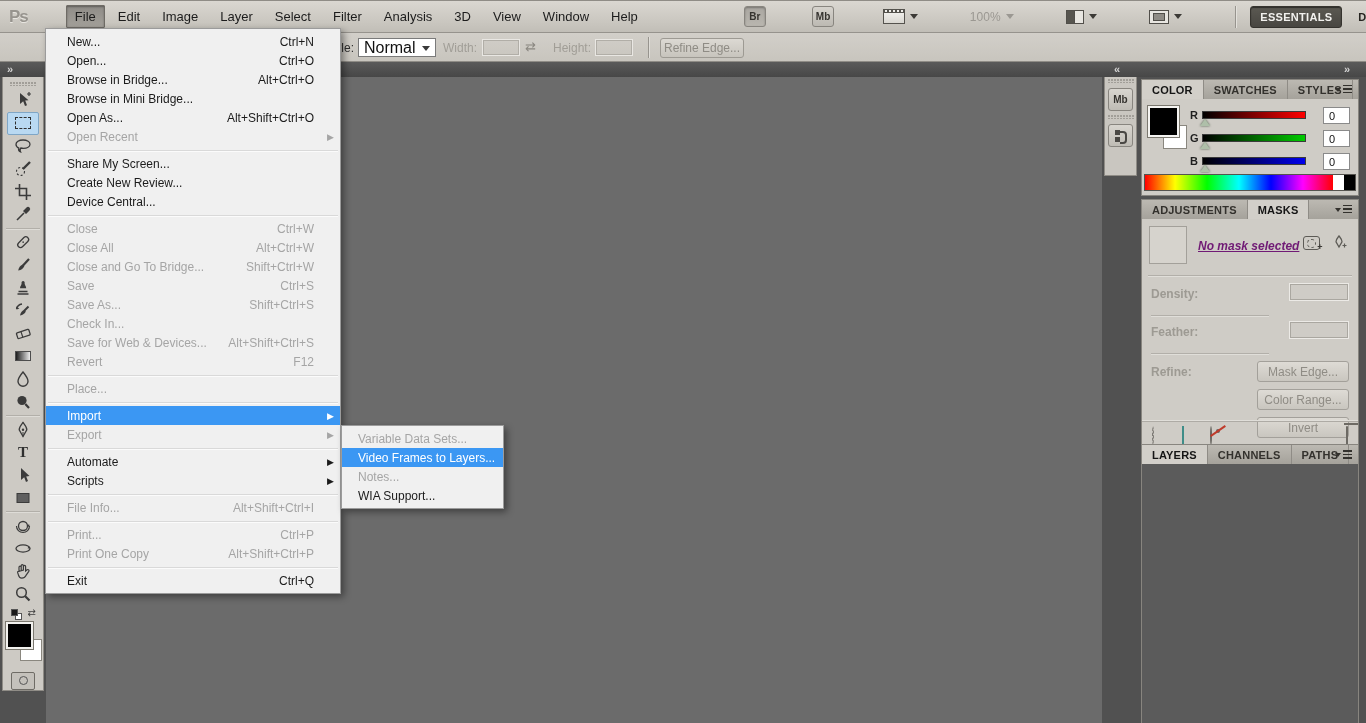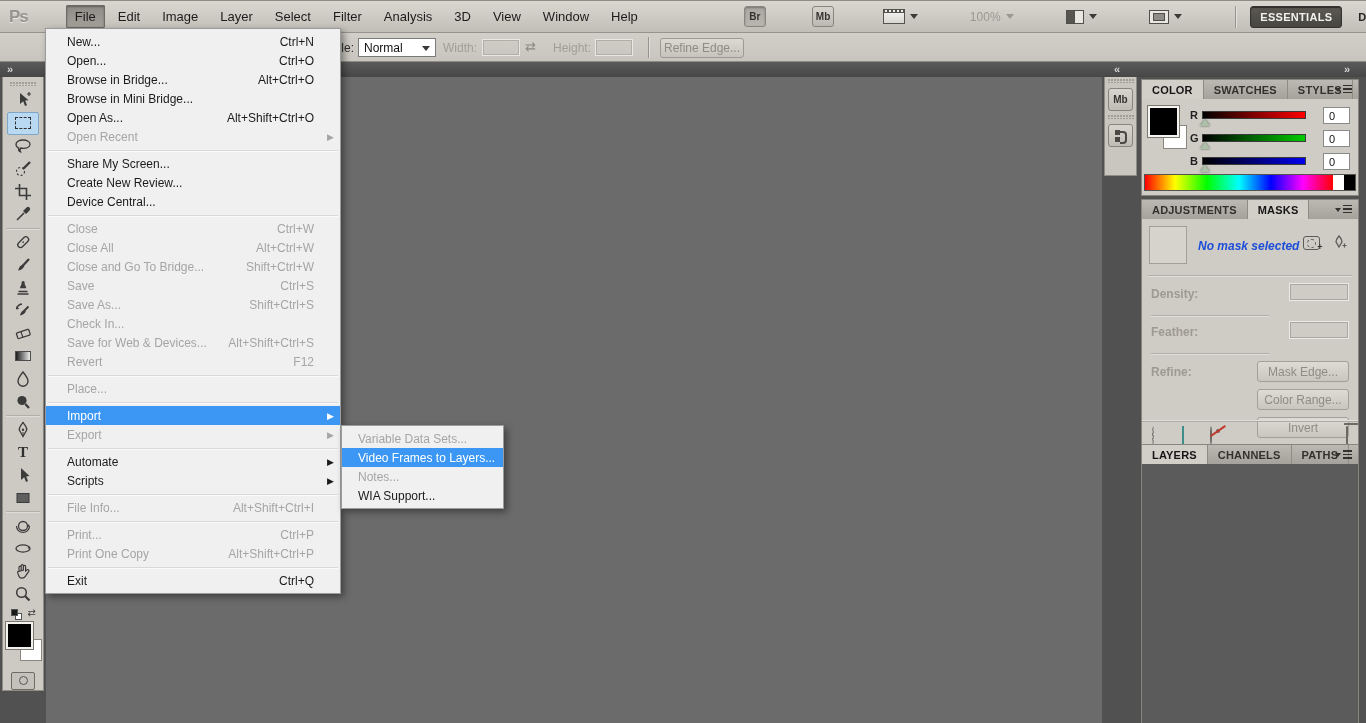--- a/index.html
+++ b/index.html
@@ -79,21 +79,21 @@
     height:8px; border:1px solid #44423d; background:#efeeea; }
   
   .options-bar{
     position:absolute; left:0; top:33px; width:1366px; height:29px;
     background:linear-gradient(#d2cfc9,#c8c5be);
     border-bottom:1px solid #8f8c86; z-index:10;
   }
   .opt-style-label{ position:absolute; left:300px; top:8px; width:54px;
     text-align:right; font-size:12px; color:#2e2e2e; }
   .opt-select{ position:absolute; left:358px; top:5px; width:78px; height:19px;
-    background:#fff; border:1px solid #7a7a7a; font-size:12px; color:#111;
+    background:#fff; border:1px solid #7a7a7a; font-size:16px; color:#111;
     display:flex; align-items:center; padding-left:5px; }
   .opt-select .sel-caret{ position:absolute; right:5px; top:7px; width:0;
     height:0; border-left:4px solid transparent; border-right:4px solid transparent;
     border-top:5px solid #3a3a3a; }
   .opt-label{ position:absolute; top:8px; font-size:12px; color:#a19e97; }
   .opt-input{ position:absolute; top:6px; width:38px; height:17px;
     border:1px solid #e9e7e3; box-shadow:inset 0 0 0 1px #b1aea7;
     background:transparent; }
   .swap-icon{ position:absolute; left:525px; top:6px; font-size:13px;
     color:#8a8780; }
@@ -217,21 +217,21 @@
     border:1px solid #55534e; display:flex; }
   .spectrum .ramp{ flex:1;
     background:linear-gradient(to right,#f00,#ff0 16%,#0f0 33%,#0ff 50%,#00f 67%,#f0f 84%,#f00); }
   .spectrum .sw-white{ width:11px; background:#fff; }
   .spectrum .sw-black{ width:11px; background:#000; }
   
   #masks-body{ height:226px; }
   .mask-thumb{ position:absolute; left:7px; top:7px; width:38px; height:38px;
     border:1px solid #a3a09a; background:#d6d3cd; }
   .mask-status{ position:absolute; left:56px; top:20px; font-size:12px;
-    font-style:italic; font-weight:bold; color:#1d4ed8; }
+    font-style:italic; font-weight:bold; color:#701a75;text-decoration:underline; }
   .mask-icon-btn{ position:absolute; top:15px; width:22px; height:18px;
     display:flex; align-items:center; justify-content:center; }
   .pixelmask-glyph{ width:17px; height:14px; border:1.5px solid #5d5b56;
     border-radius:3px; position:relative; }
   .pixelmask-glyph::before{ content:""; position:absolute; left:3.5px; top:2px;
     width:7px; height:7px; border:1px dashed #5d5b56; border-radius:50%; }
   .plus-mini{ position:absolute; right:-4px; bottom:-3px; font-size:9px;
     font-weight:bold; color:#3c3a36; }
   .msep{ position:absolute; left:6px; right:6px; top:56px; height:1px;
     background:#b2afa9; box-shadow:0 1px 0 #e0ded9; }

